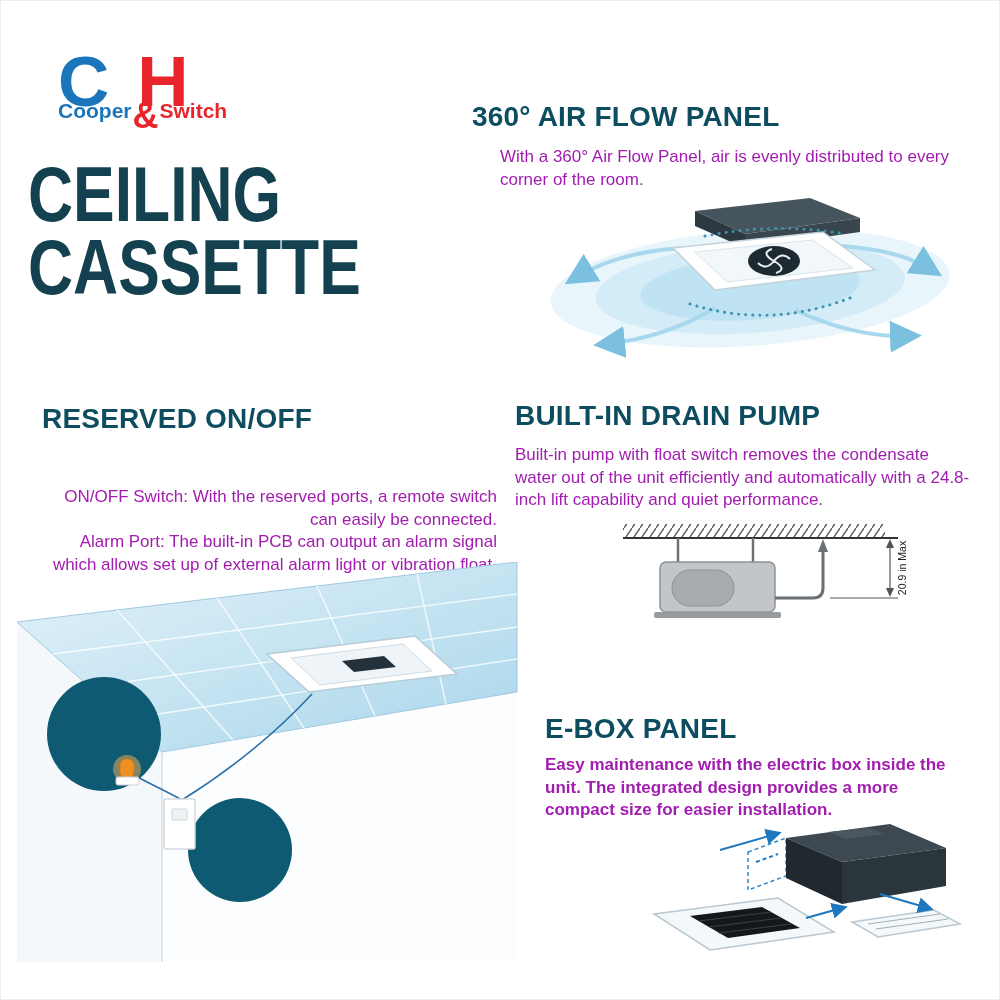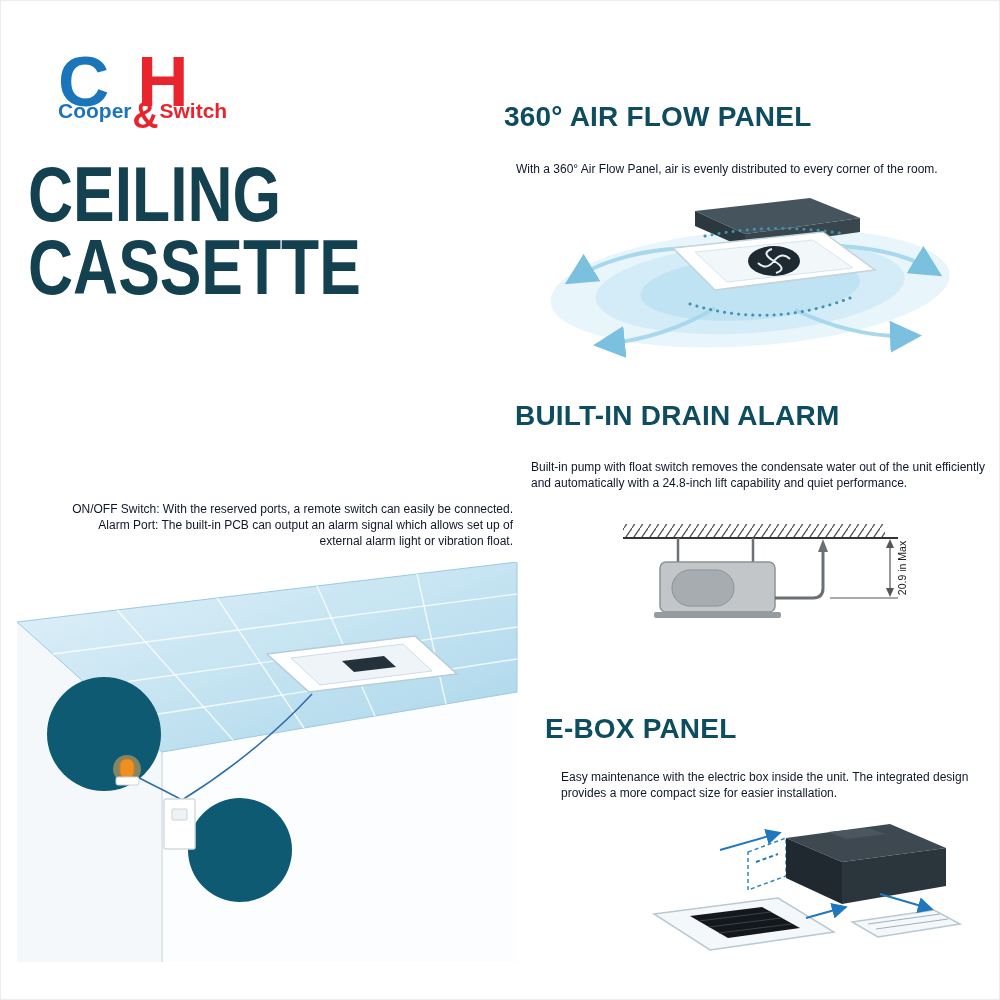--- a/index.html
+++ b/index.html
@@ -37,38 +37,38 @@
     color:var(--title-teal);
     transform:scaleX(0.8);transform-origin:top left;
     letter-spacing:0px;white-space:nowrap;
   }
 
   .h2{
     font-size:28px;font-weight:800;color:var(--heading-teal);
     line-height:1.18;letter-spacing:0.2px;margin:0;
   }
   .body-text{
-    font-size:12px;line-height:1.33;color:#0f172a;margin:16px;
+    font-size:17px;line-height:1.33;color:#a21caf;margin:0;
   }
   .body-text p{margin:0;}
 
-  .sec-airflow-h{left:504px;top:100px;}
+  .sec-airflow-h{left:472px;top:100px;}
   .sec-airflow-p{left:500px;top:146px;width:452px;}
   .airflow-svg{left:540px;top:186px;}
 
   .sec-ports-h{left:42px;top:402px;}
   .sec-ports-p{left:42px;top:486px;width:455px;text-align:right;}
   .room-svg{left:12px;top:562px;}
 
   .sec-drain-h{left:515px;top:399px;}
   .sec-drain-p{left:515px;top:444px;width:458px;}
   .drain-svg{left:608px;top:516px;}
 
   .sec-ebox-h{left:545px;top:712px;}
-  .sec-ebox-p{left:545px;top:754px;width:424px;}
+  .sec-ebox-p{left:545px;top:754px;width:424px;font-weight:bold;}
   .ebox-svg{left:628px;top:816px;}
 
   svg{display:block;}
 </style>
 </head>
 <body>
 
 <div class="frame"></div>
 
 <div class="abs logo">
@@ -120,20 +120,21 @@
     <ellipse cx="234" cy="75" rx="26" ry="15" fill="#1e2a31"></ellipse>
     <path d="M234,75 q-14,-8 -2,-12 M234,75 q14,8 2,12 M234,75 q-8,10 -16,2 M234,75 q8,-10 16,-2" stroke="#e8eef2" stroke-width="2" fill="none"></path>
   </g>
   <g stroke="#3f93ad" stroke-width="3" stroke-linecap="round" stroke-dasharray="0.1 7" fill="none">
     <path d="M150,118 Q232,144 315,110"></path>
     <path d="M165,50 Q235,36 305,48"></path>
   </g>
 </svg>
 
 <h2 class="abs h2 sec-ports-h">
+  <div>RESERVED ON/OFF</div>
 </h2>
 <div class="abs body-text sec-ports-p">
   <p>ON/OFF Switch: With the reserved ports, a remote switch can easily be connected.</p>
   <p>Alarm Port: The built-in PCB can output an alarm signal which allows set up of external alarm light or vibration float.</p>
 </div>
 
 <svg class="abs room-svg" width="515" height="400" viewBox="0 0 515 400">
   <defs>
     <linearGradient id="ceilGrad" x1="0" y1="0" x2="1" y2="1">
       <stop offset="0" stop-color="#e3f2fa"></stop>
@@ -177,21 +178,21 @@
     <rect x="108" y="197" width="14" height="19" rx="6" fill="#ef8f1f" stroke="#d97a10" stroke-width="1"></rect>
     <rect x="104" y="215" width="23" height="8" rx="2" fill="#ffffff" stroke="#c9d2d7" stroke-width="1"></rect>
   </g>
 
   <g>
     <rect x="152" y="237" width="31" height="50" rx="2" fill="#ffffff" stroke="#d3dade" stroke-width="1.5"></rect>
     <rect x="160" y="247" width="15" height="11" rx="1" fill="#eef2f4" stroke="#cbd4d9" stroke-width="1"></rect>
   </g>
 </svg>
 
-<h2 class="abs h2 sec-drain-h">BUILT-IN DRAIN ALARM</h2>
+<h2 class="abs h2 sec-drain-h">BUILT-IN DRAIN PUMP</h2>
 <div class="abs body-text sec-drain-p">Built-in pump with float switch removes the condensate water out of the unit efficiently and automatically with a 24.8-inch lift capability and quiet performance.</div>
 
 <svg class="abs drain-svg" width="312" height="136" viewBox="0 0 312 136">
   <defs>
     <pattern id="hatch" width="8" height="12" patternUnits="userSpaceOnUse">
       <line x1="0" y1="12" x2="8" y2="0" stroke="#555" stroke-width="1.3"></line>
     </pattern>
   </defs>
   <rect x="15" y="8" width="262" height="14" fill="url(#hatch)"></rect>
   <line x1="15" y1="22" x2="290" y2="22" stroke="#333" stroke-width="2.2"></line>

